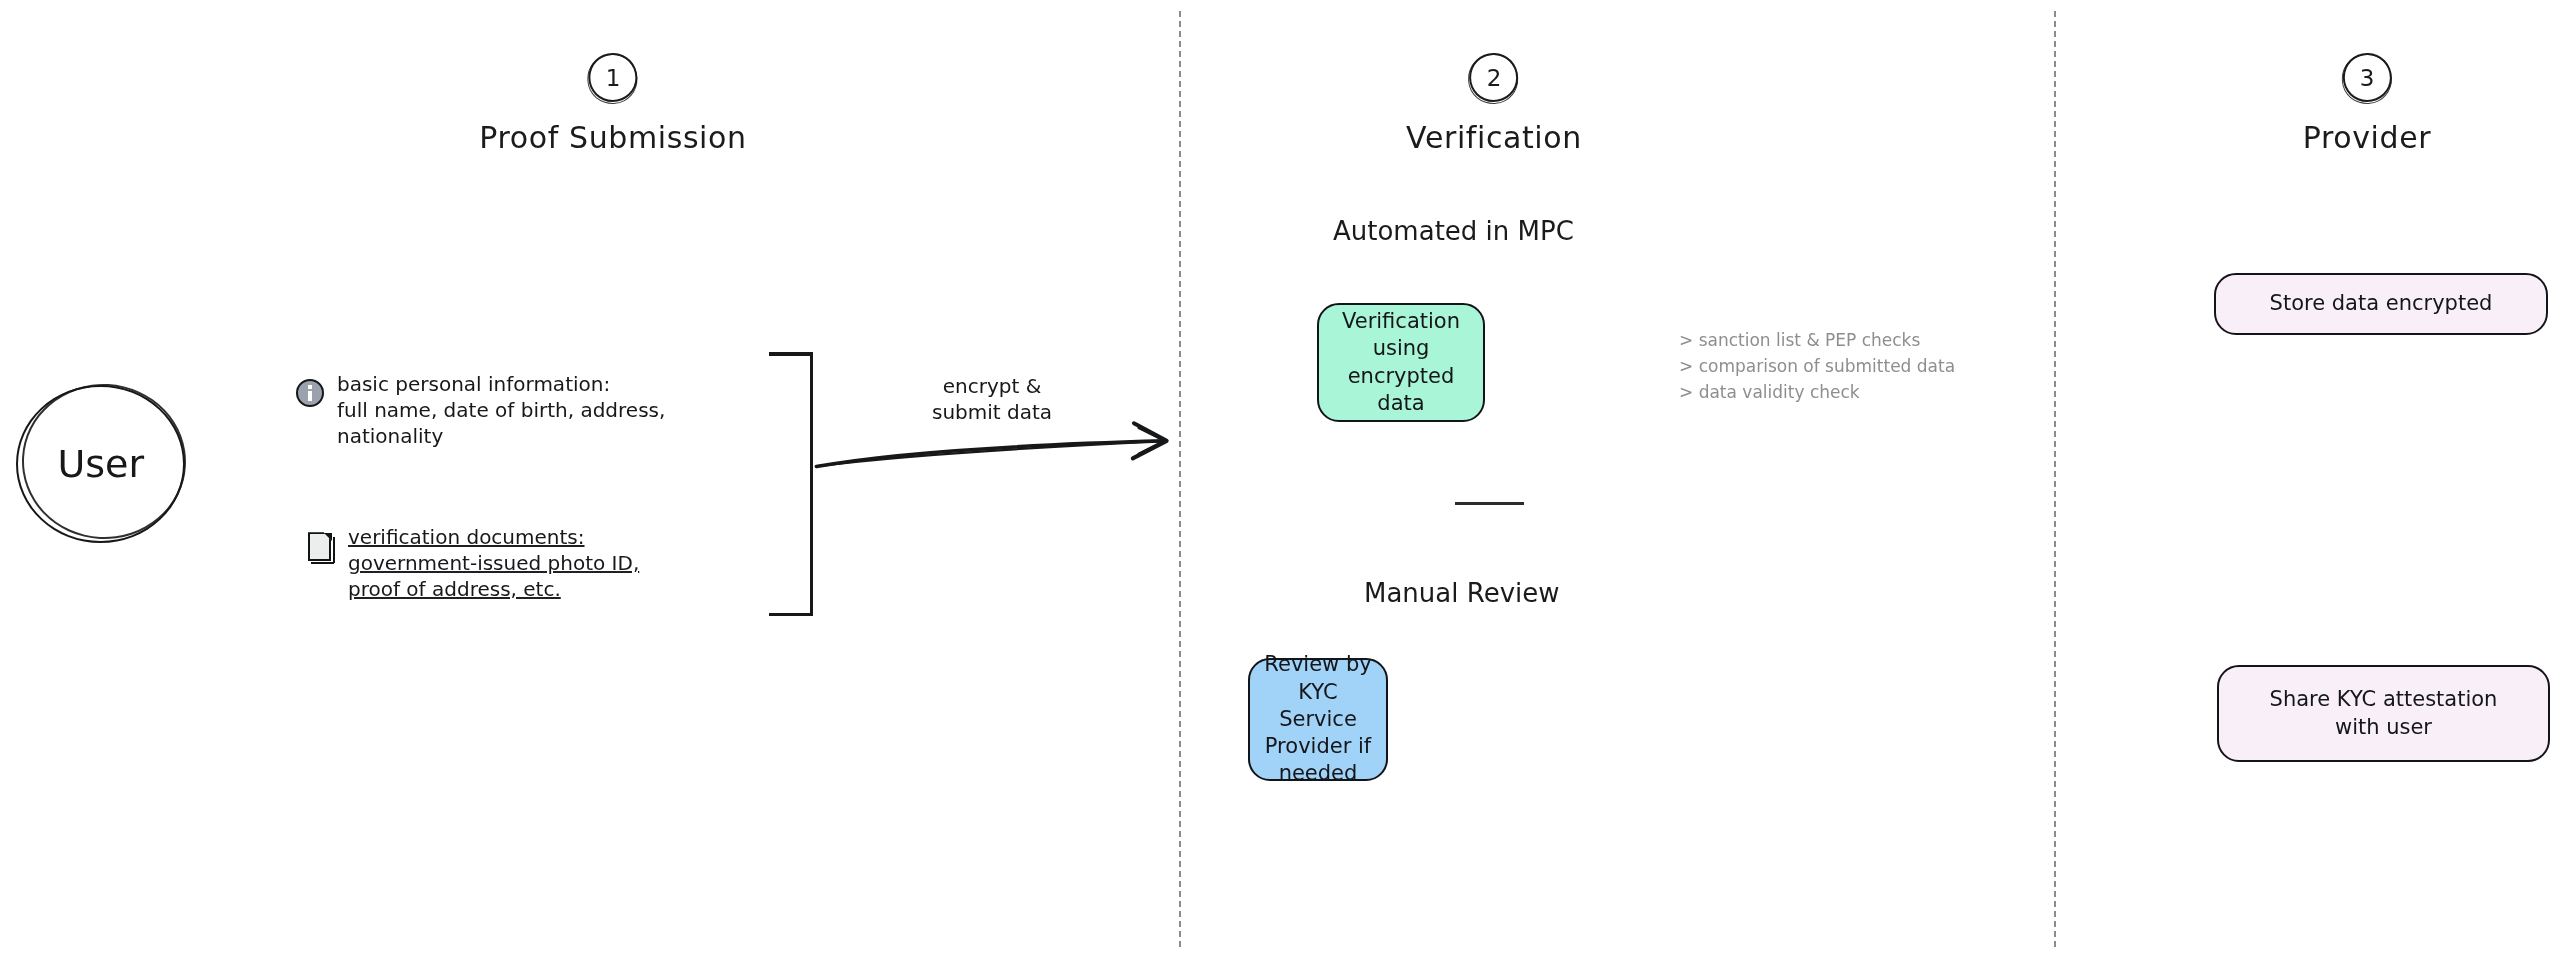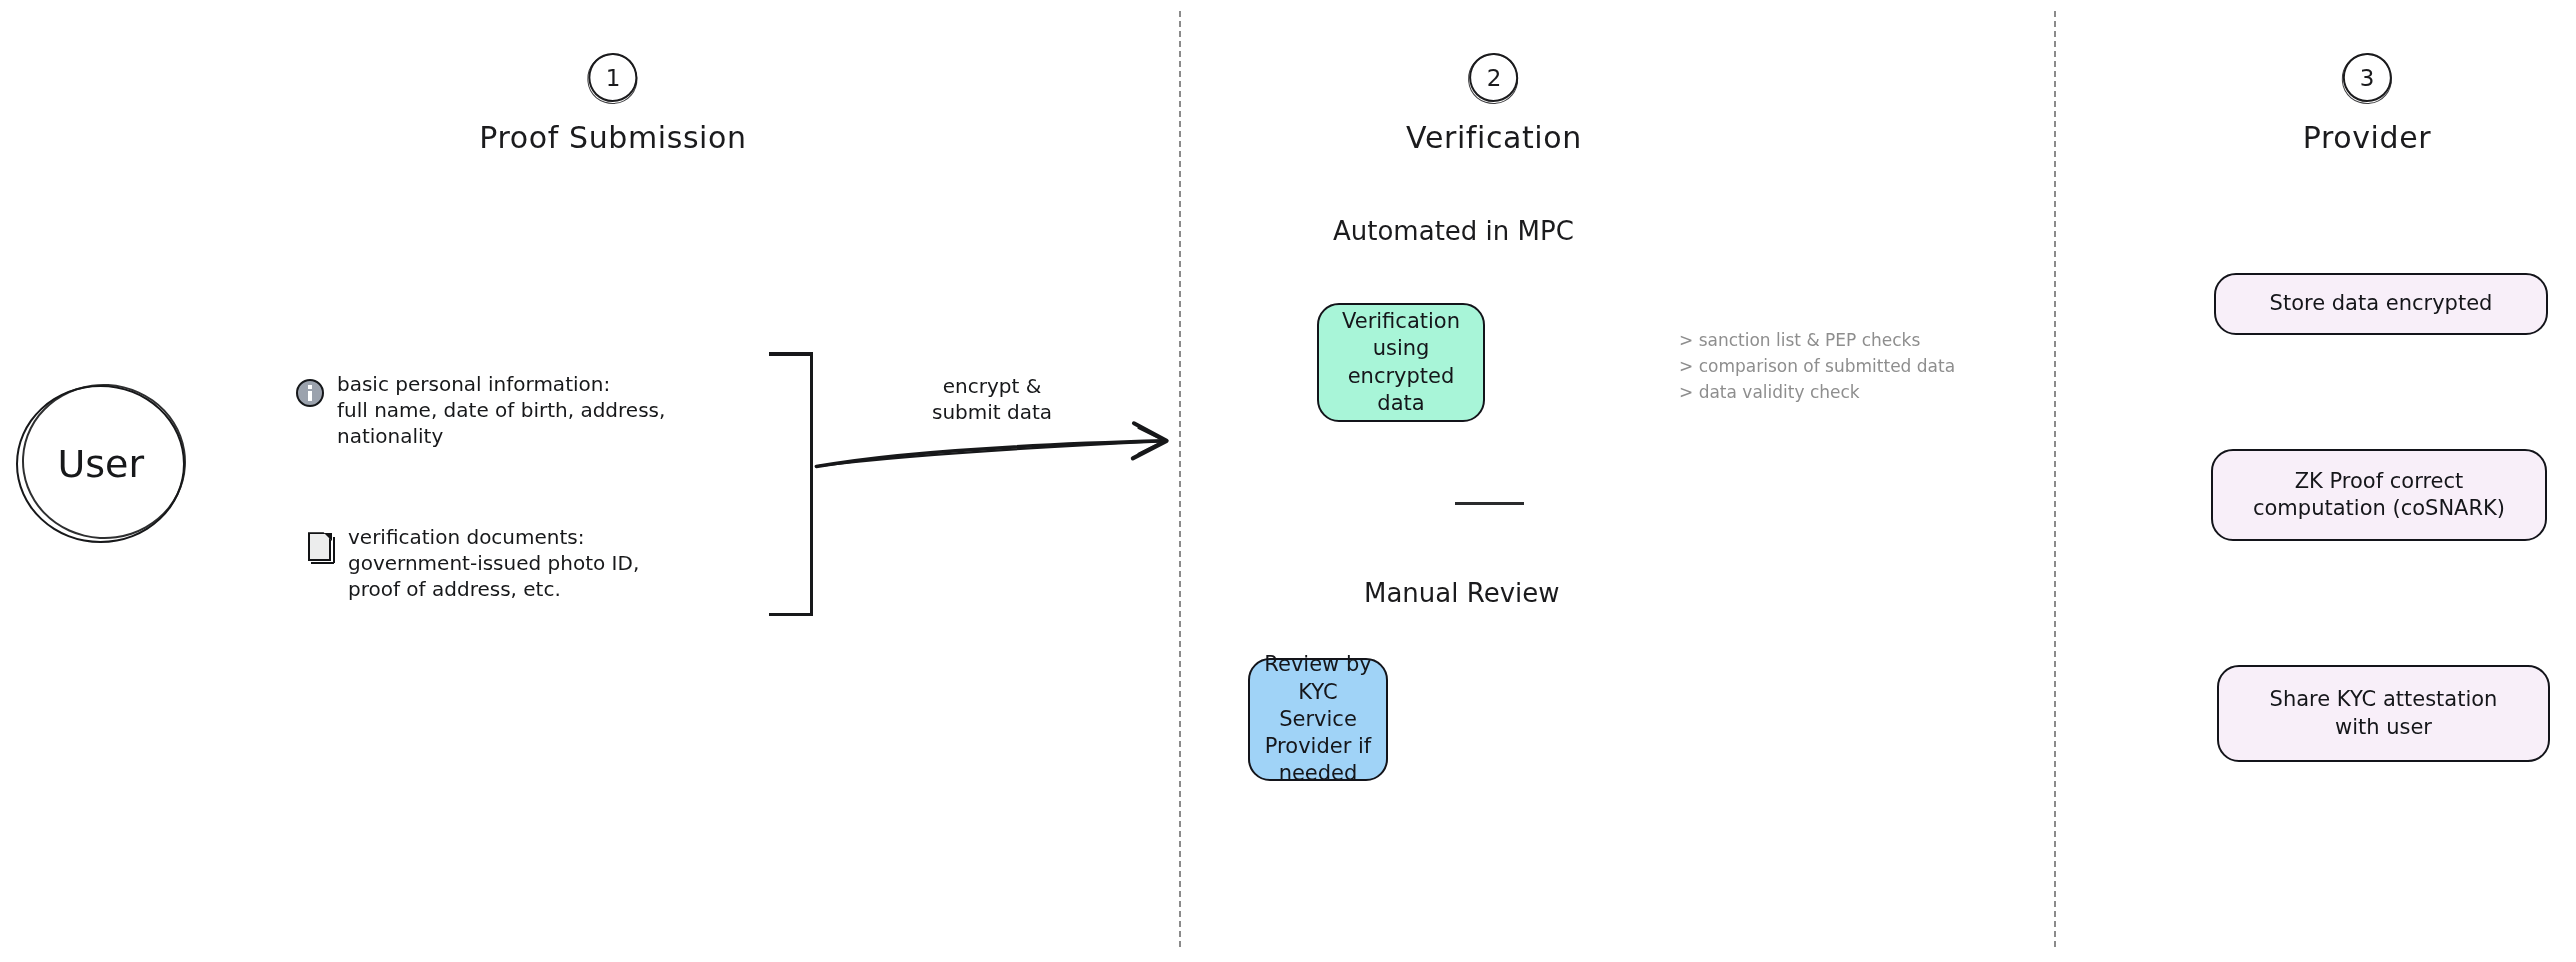--- a/index.html
+++ b/index.html
@@ -100,21 +100,21 @@
   }
 
   
   .data-item {
     position: absolute;
     display: flex;
     align-items: flex-start;
     gap: 13px;
   }
   #data-item-0 { left: 296px; top: 371px; }
-  #data-item-1 { left: 308px; top: 524px; }
+  #data-item-1 { left: 308px; top: 524px; text-decoration: underline; }
 
   .item-text {
     font-size: 20px;
     line-height: 1.30;
     color: #17181a;
     white-space: pre-line;
   }
 
   .info-icon {
     width: 28px;
@@ -379,24 +379,20 @@
 
   <div class="node-box" id="node-manual">
     <span>Review by KYC Service
 Provider if needed</span>
   </div>
 
   <div class="node-box" id="node-store">
     <span>Store data encrypted</span>
   </div>
 
-  <div class="node-box" id="node-zk">
-    <span>ZK Proof correct
-computation (coSNARK)</span>
-  </div>
 
   <div class="node-box" id="node-share">
     <span>Share KYC attestation
 with user</span>
   </div>
 
 </div>
 
 
 </body></html>

